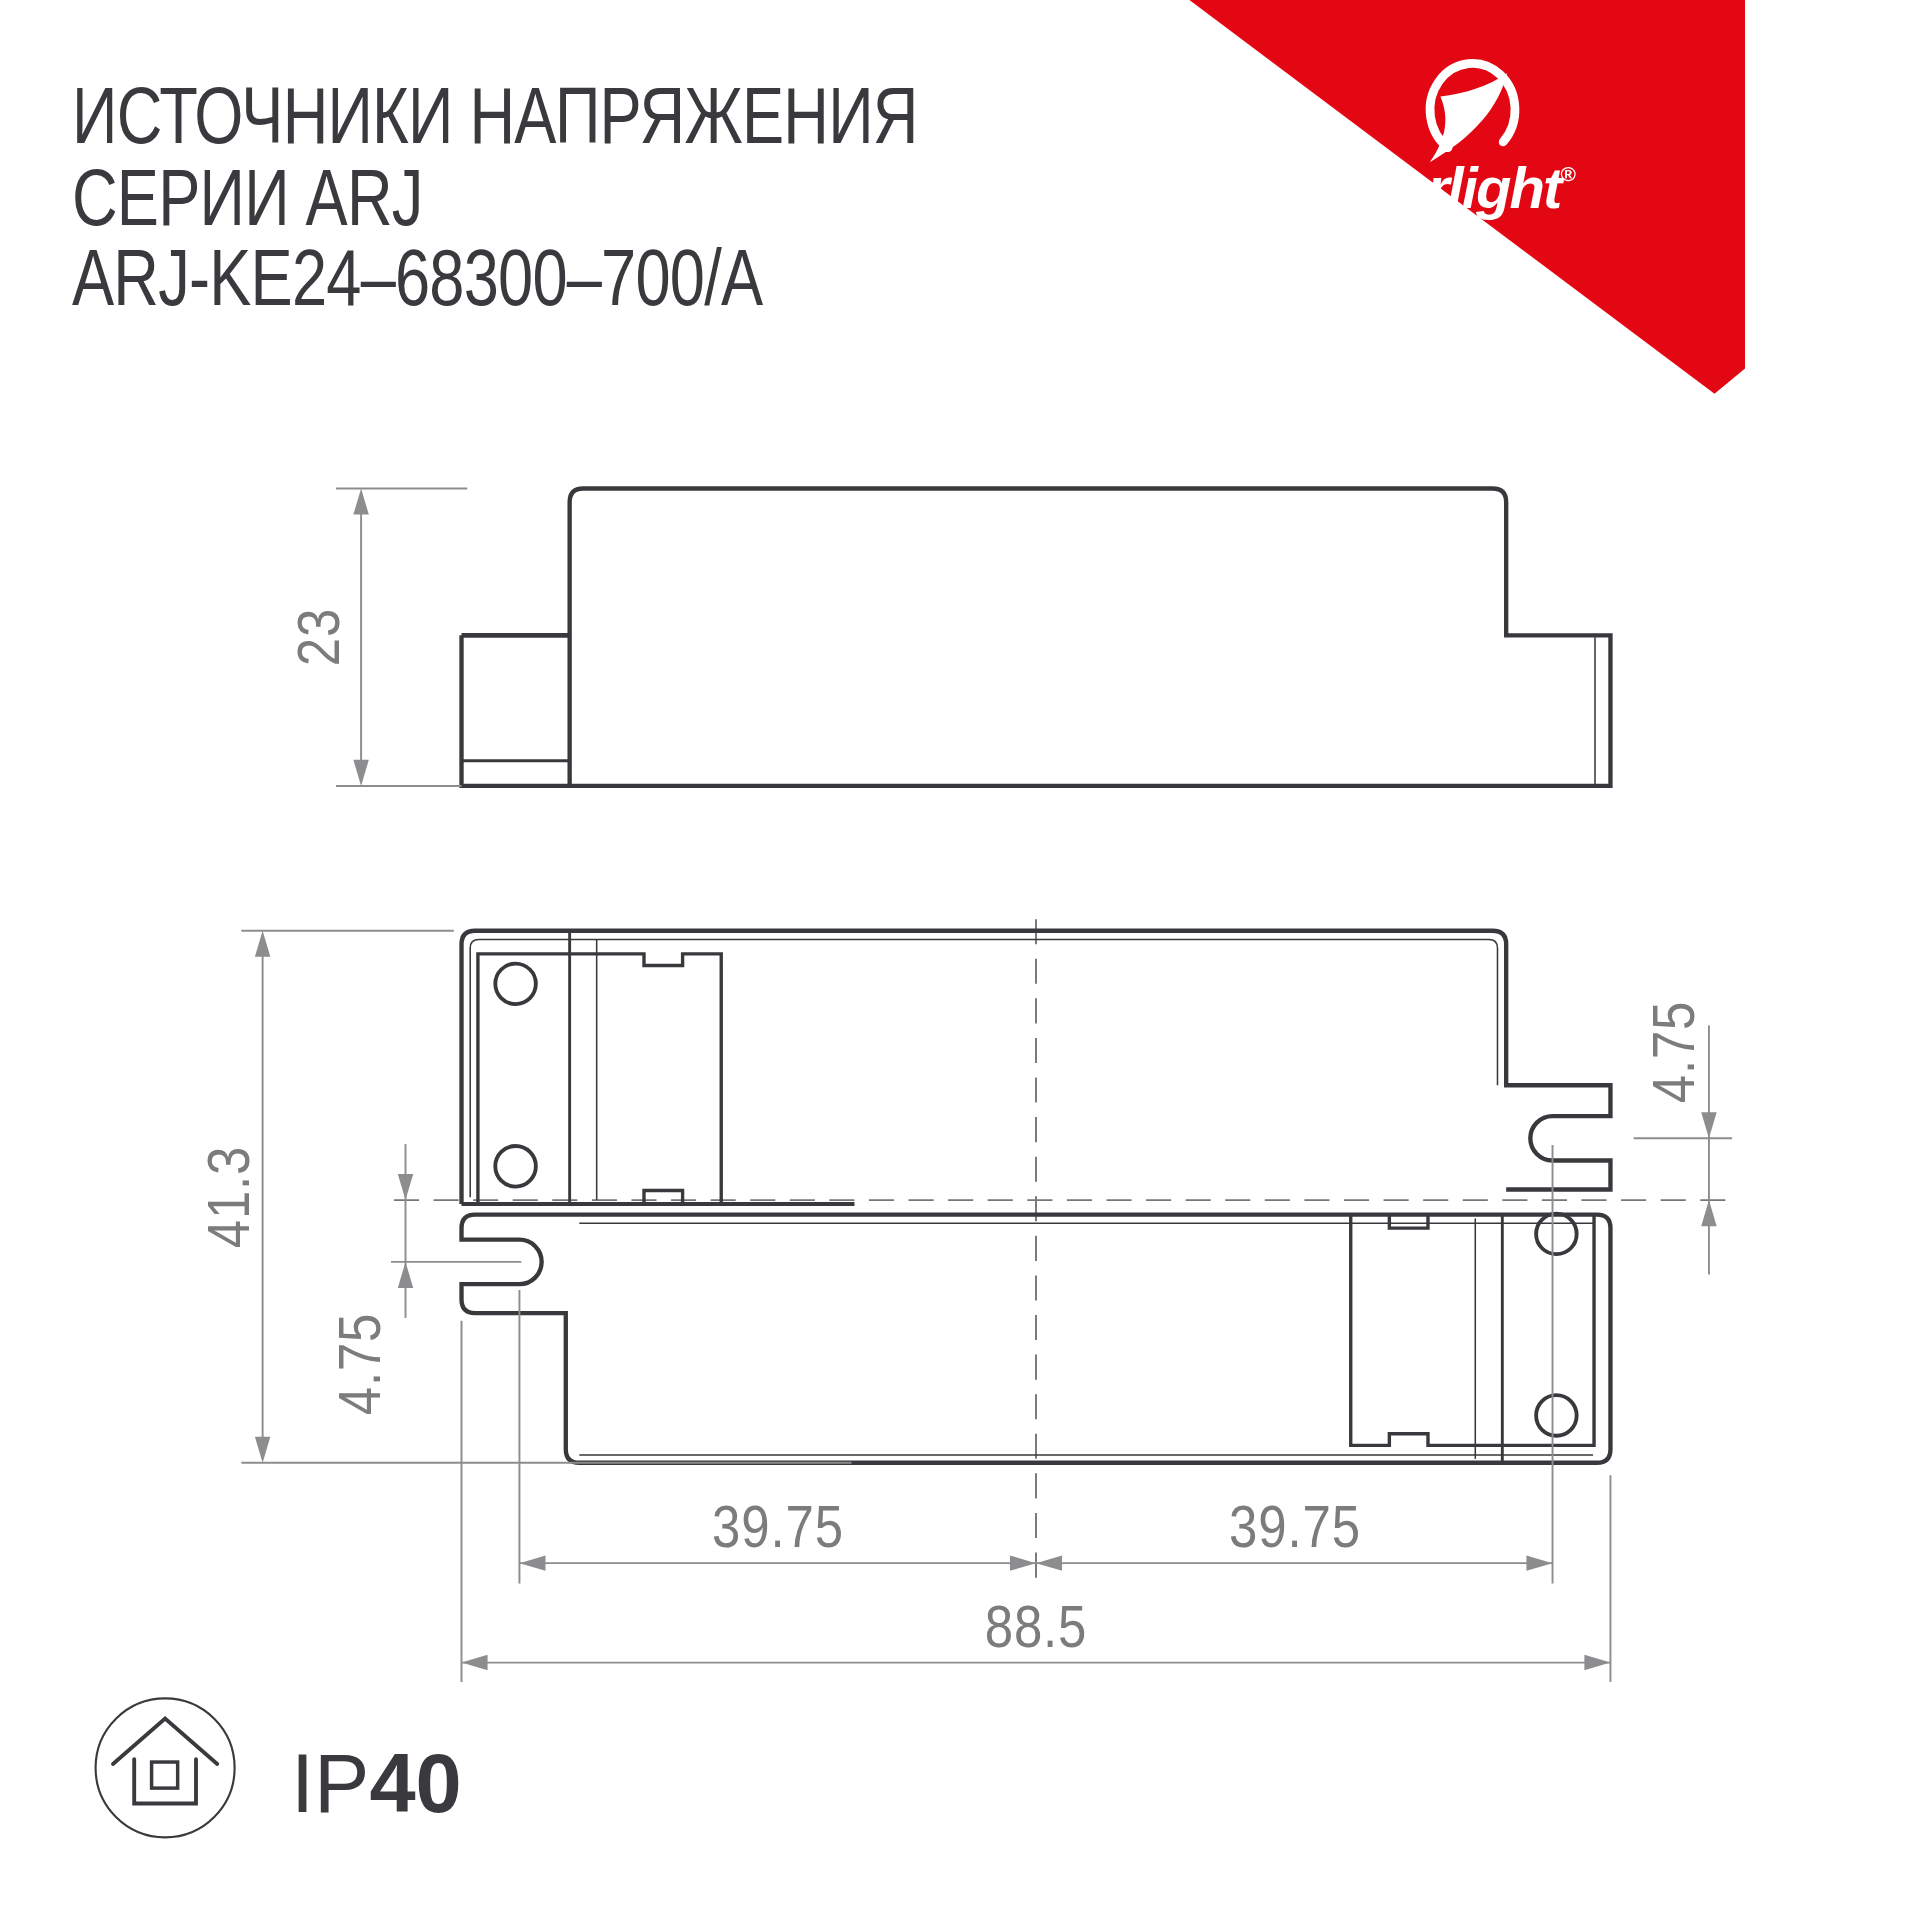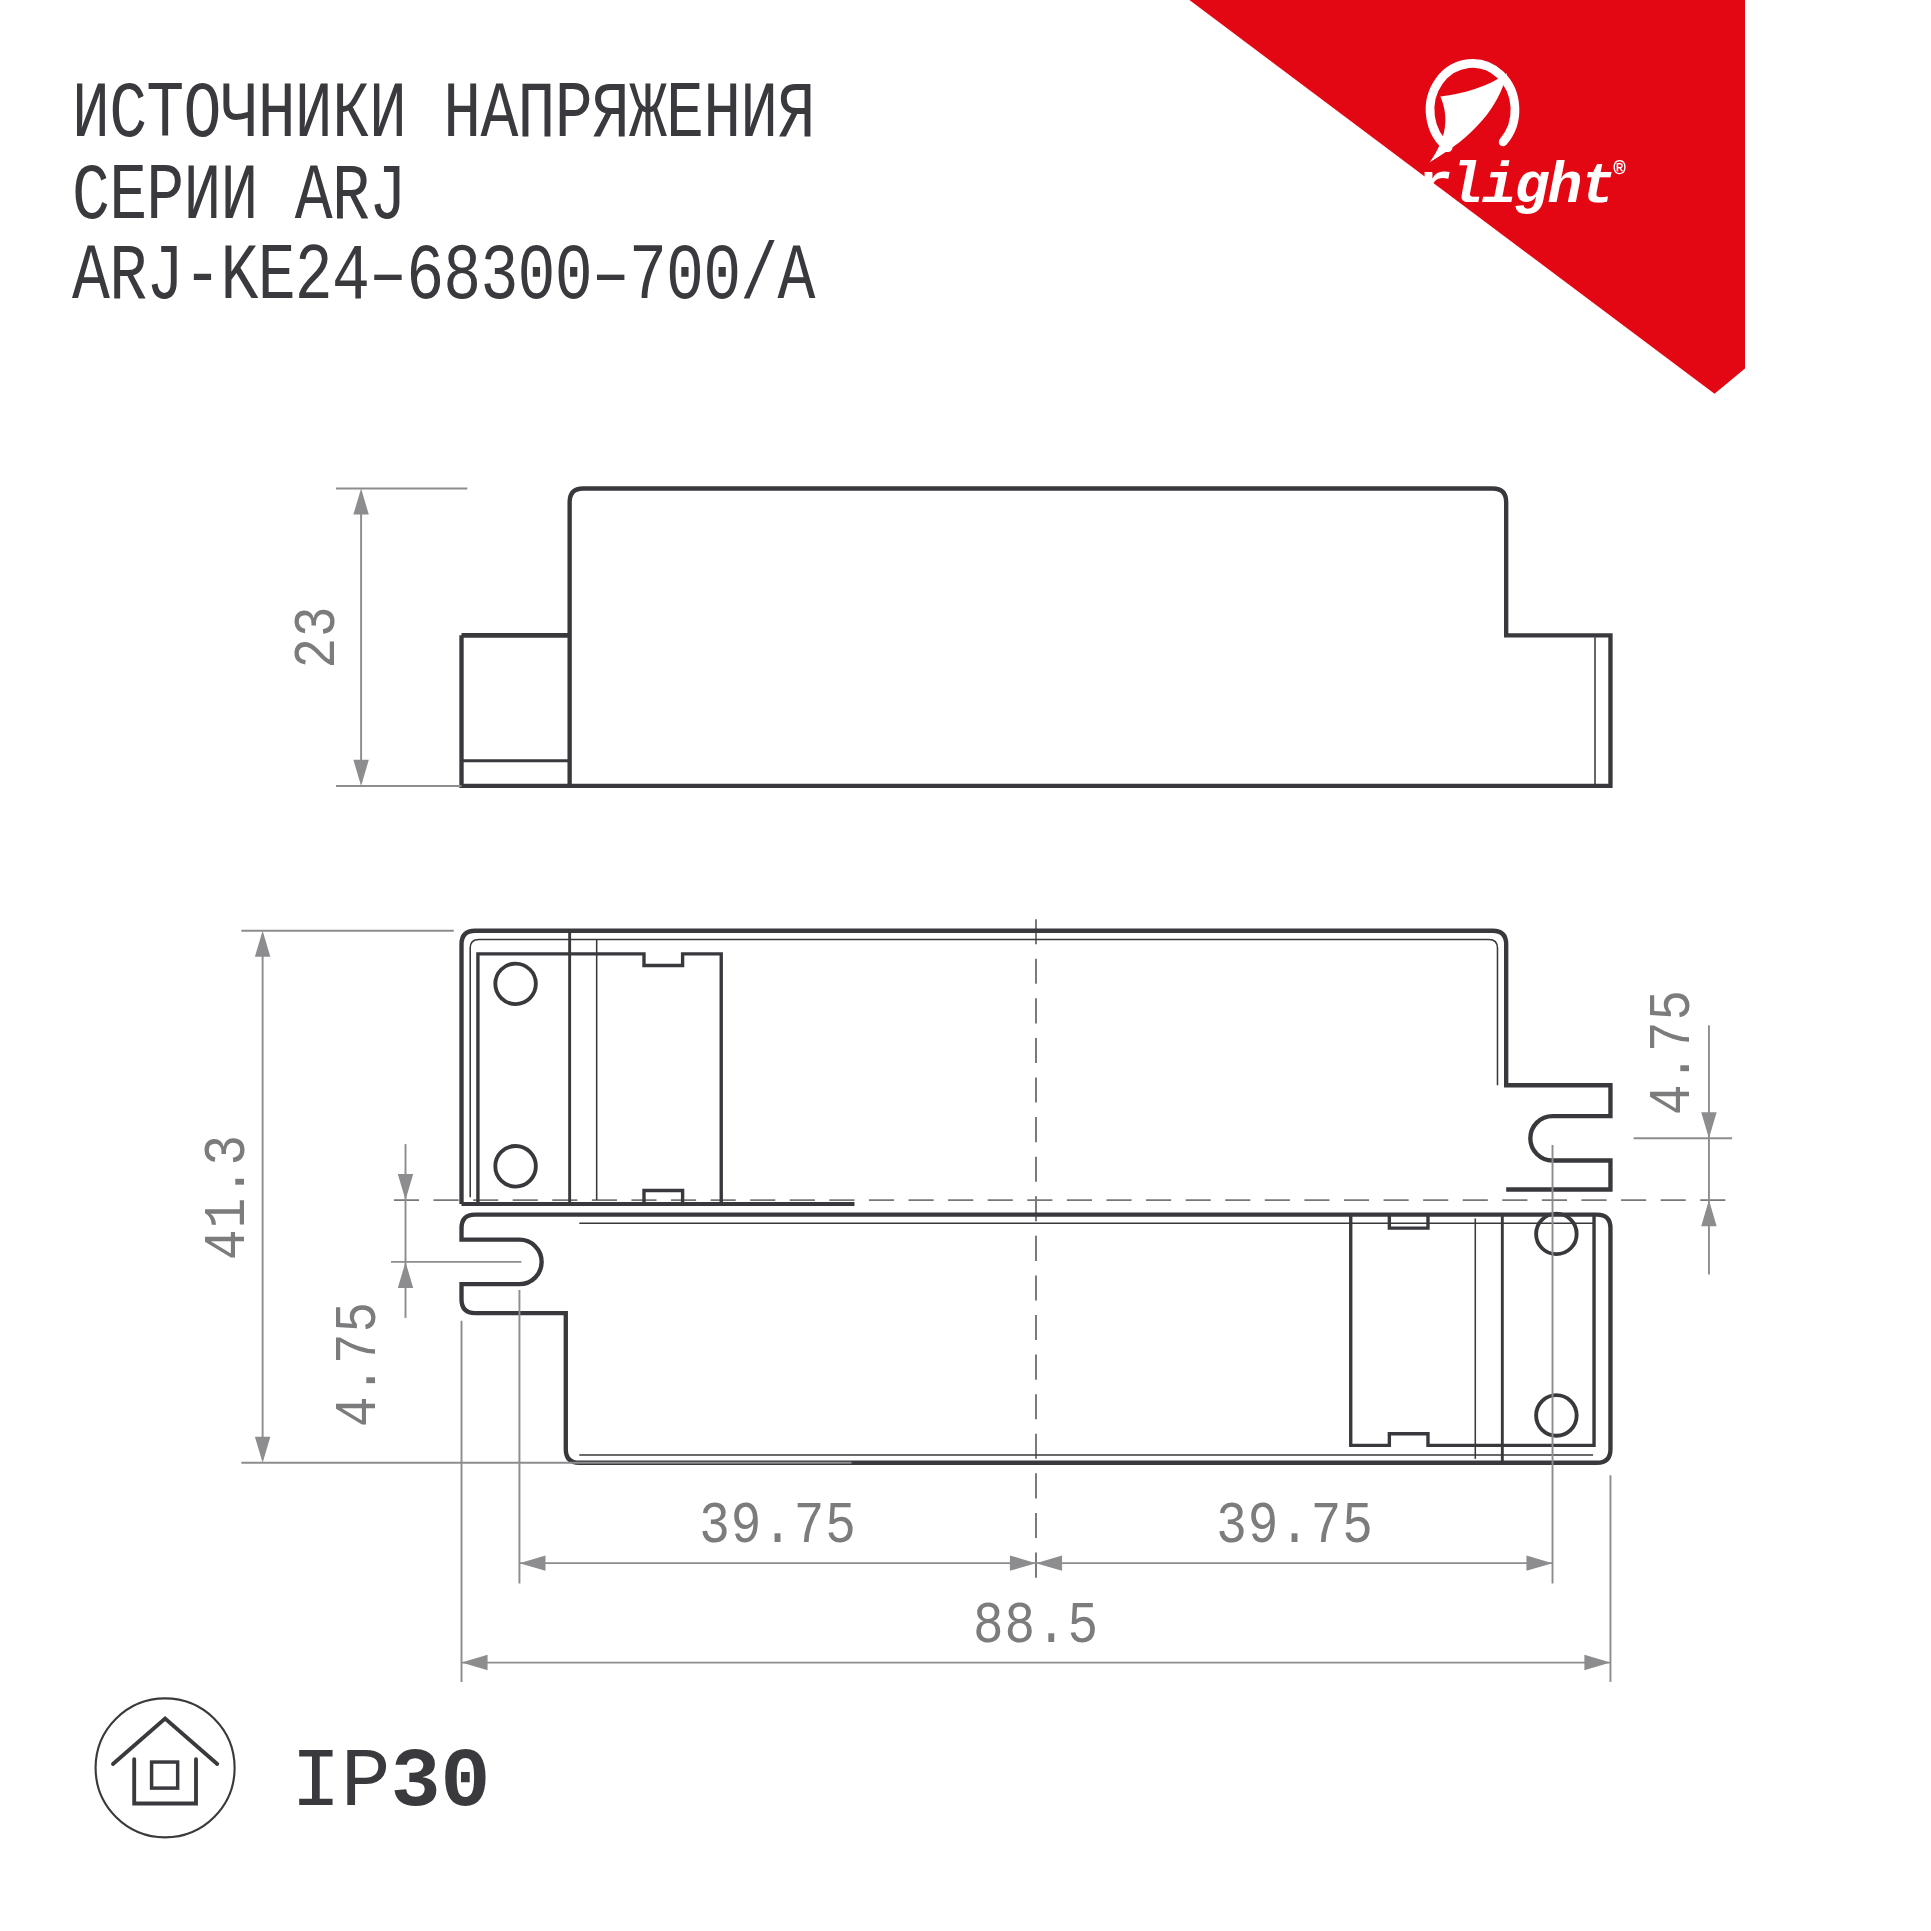--- a/index.html
+++ b/index.html
@@ -1,17 +1,17 @@
 <!DOCTYPE html>
 <html><head>
 <meta charset="utf-8">
 <style>
   html,body{margin:0;padding:0;background:#ffffff;}
   .page{position:relative;width:1745px;height:1931px;background:#ffffff;overflow:hidden;
-        font-family:Liberation Mono, monospace;}
+        font-family:Liberation Sans, sans-serif;}
   .abs{position:absolute;}
 
   
   .title-line{position:absolute;left:72px;color:#3a3a3e;font-size:79px;font-weight:400;
               letter-spacing:-1px;white-space:nowrap;transform:scaleX(0.8);transform-origin:left top;}
 
   
   .banner-svg{position:absolute;left:0;top:0;}
   .brand-text{position:absolute;left:1383px;top:154px;width:193px;text-align:right;
               color:#ffffff;font-size:58px;font-weight:700;font-style:italic;letter-spacing:-1.9px;}
@@ -149,16 +149,16 @@
   </svg>
 
   <div class="dim v" style="left:318px;top:637px;">23</div>
   <div class="dim v" style="left:228px;top:1197px;">41.3</div>
   <div class="dim v" style="left:359px;top:1364px;">4.75</div>
   <div class="dim v" style="left:1673px;top:1052px;">4.75</div>
   <div class="dim h" style="left:778px;top:1526px;">39.75</div>
   <div class="dim h" style="left:1295px;top:1526px;">39.75</div>
   <div class="dim h" style="left:1036px;top:1626px;">88.5</div>
 
-  <div class="ip-text"><span>IP</span><span class="bold">30</span></div>
+  <div class="ip-text"><span>IP</span><span class="bold">40</span></div>
 
 </div>
 
 
 </body></html>

